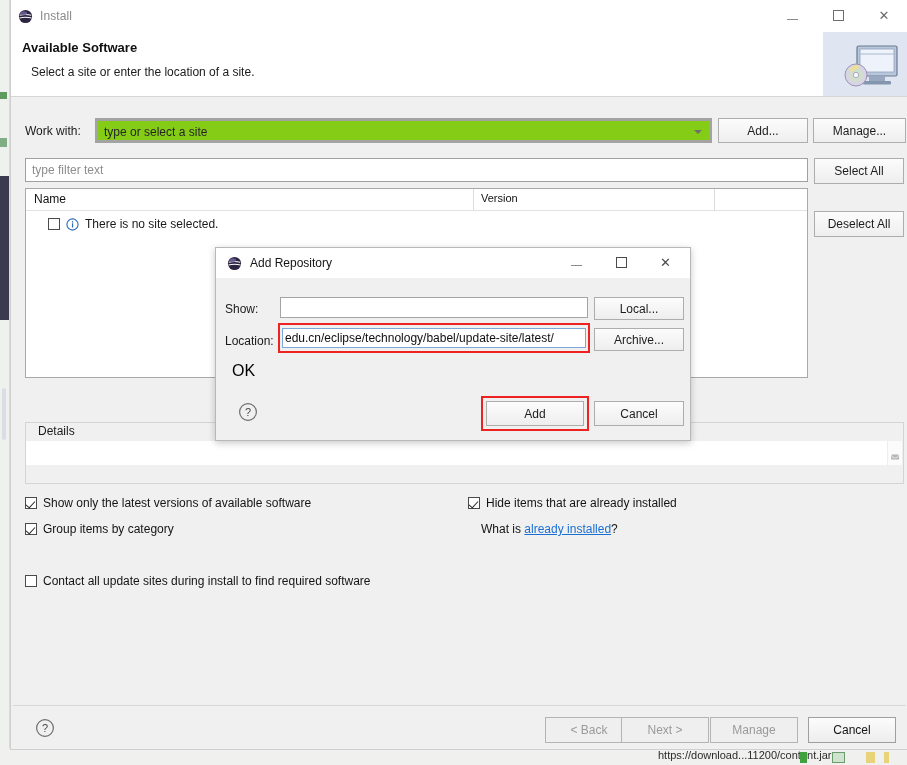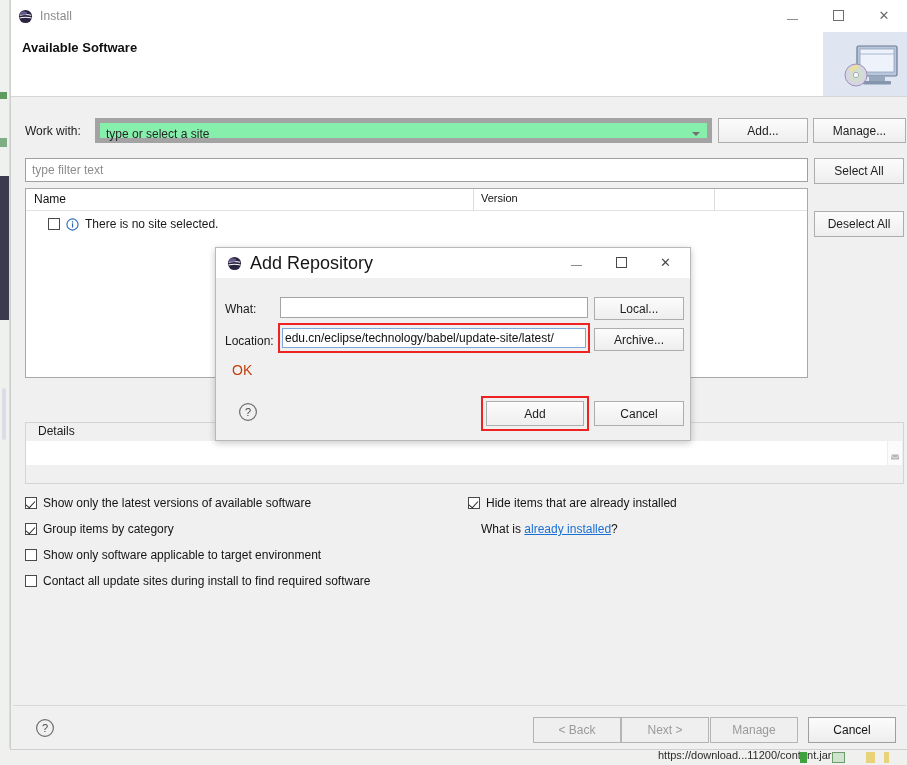--- a/index.html
+++ b/index.html
@@ -121,22 +121,22 @@
   #work-with-row {
     position: absolute; left: 2px; top: 118px; width: 893px; height: 28px;
   }
   #work-with-label {
     position: absolute; left: 12px; top: 6px;
     font-size: 12px; color: #1a1a1a;
   }
   #work-with-combo {
     position: absolute; left: 82px; top: 0px;
     width: 617px; height: 25px;
-    background: #86efac;
-    border: 5px solid #a3a3a3;
+    background: #84cc16;
+    border: 3px solid #a3a3a3;
   }
   #work-with-combo-text {
     position: absolute; left: 6px; top: 4px;
     font-size: 12px; color: #262626;
   }
   #work-with-caret {
     position: absolute; right: 7px; top: 9px;
     width: 0; height: 0;
     border-left: 4px solid transparent;
     border-right: 4px solid transparent;
@@ -279,42 +279,42 @@
     display: flex; align-items: center; justify-content: center;
     border: 1px solid #b4b4b4;
     background: #efefef;
     color: #9a9a9a;
   }
   .wiz-btn.enabled {
     background: linear-gradient(#fcfcfc,#ededed);
     border: 1px solid #9f9f9f;
     color: #141414;
   }
-  #btn-back   { left: 520px; }
+  #btn-back   { left: 532px; }
   #btn-next   { left: 608px; }
   #btn-finish { left: 697px; }
   #btn-cancel { left: 795px; }
 
   
   #add-repo-dialog {
     position: absolute;
     left: 215px; top: 247px;
     width: 476px; height: 194px;
     background: #f0f0f0;
     border: 1px solid #b8b8b8;
     box-shadow: 0 2px 7px rgba(0,0,0,.22);
   }
   #repo-title-bar {
     position: relative;
     height: 30px;
     background: #ffffff;
     display: flex; align-items: center;
   }
   #eclipse-icon-repo { margin-left: 11px; margin-right: 8px; width: 15px; height: 15px; flex: none; }
-  #repo-title { font-size: 18px; color: #151515; }
+  #repo-title { font-size: 12px; color: #151515; }
   .repo-winbtn {
     position: absolute; top: 0; height: 29px; width: 45px;
     display: flex; align-items: center; justify-content: center;
     color: #4a4a4a; font-size: 13px;
   }
   #repo-min { right: 91px; }
   #repo-max { right: 46px; }
   #repo-close { right: 2px; }
   #repo-min .glyph { display:block; width:11px; height:1px; background:#8b8b8b; margin-top:6px;}
   #repo-max .glyph { display:block; width:11px; height:11px; border:1px solid #4a4a4a; }
@@ -339,21 +339,21 @@
     font-size: 12px; color: #0f0f0f; white-space: nowrap; text-align: center;
   }
   #repo-location-highlight {
     position: absolute; left: 62px; top: 75px;
     width: 312px; height: 30px;
     border: 2px solid #ef2222;
     pointer-events: none;
   }
   #repo-archive-button { position: absolute; left: 378px; top: 80px; width: 90px; height: 23px; }
 
-  #repo-status-ok { position: absolute; left: 16px; top: 114px; font-size: 14px; color: #c2410c; }
+  #repo-status-ok { position: absolute; left: 16px; top: 114px; font-size: 16px; color: #000000; }
 
   #repo-help-icon { position: absolute; left: 22px; top: 154px; width: 20px; height: 20px; }
   #repo-add-button {
     position: absolute; left: 270px; top: 153px; width: 98px; height: 25px;
   }
   #repo-add-highlight {
     position: absolute; left: 265px; top: 148px;
     width: 108px; height: 35px;
     border: 2px solid #ef2222;
     pointer-events: none;
@@ -395,20 +395,21 @@
         <span class="glyph"></span>
       </div>
     <div class="winbtn" id="win-max">
         <span class="glyph"></span>
       </div>
     <div class="winbtn" id="win-close">✕</div>
   </div>
 
   <div id="header-band">
     <div id="header-title">Available Software</div>
+    <div id="header-subtitle">Select a site or enter the location of a site.</div>
     <div id="header-artwork"></div>
     <svg id="monitor-icon" viewBox="0 0 62 50">
       <rect x="18" y="4" width="40" height="30" rx="1.5" fill="#b9c7dd" stroke="#6b7b92" stroke-width="1.2"></rect>
       <rect x="21" y="7" width="34" height="23" fill="#eef3fb" stroke="#8fa0b8" stroke-width="0.8"></rect>
       <line x1="21" y1="12" x2="55" y2="12" stroke="#a8b8cd" stroke-width="1"></line>
       <rect x="30" y="34" width="16" height="5" fill="#97a8bf"></rect>
       <rect x="24" y="39" width="28" height="3.5" rx="1" fill="#8496ad"></rect>
       <circle cx="17" cy="33" r="11" fill="#d8d4e6" stroke="#9a93b5" stroke-width="1"></circle>
       <circle cx="17" cy="33" r="7.5" fill="#cfe0c9" opacity=".8"></circle>
       <circle cx="17" cy="33" r="2.6" fill="#ffffff" stroke="#9a93b5" stroke-width="0.8"></circle>
@@ -456,24 +457,20 @@
   <div id="details-scrollbar">◛</div>
 
   <div class="opt-row" id="opt-latest">
     <span class="cb-box checked"></span>
     <span>Show only the latest versions of available software</span>
   </div>
   <div class="opt-row" id="opt-group">
     <span class="cb-box checked"></span>
     <span>Group items by category</span>
   </div>
-  <div class="opt-row" id="opt-target">
-    <span class="cb-box"></span>
-    <span>Show only software applicable to target environment</span>
-  </div>
   <div class="opt-row" id="opt-hide">
     <span class="cb-box checked"></span>
     <span>Hide items that are already installed</span>
   </div>
   <div class="opt-row" id="opt-contact">
     <span class="cb-box"></span>
     <span>Contact all update sites during install to find required software</span>
   </div>
 
   <div id="what-is-row">
@@ -504,21 +501,21 @@
     <span id="repo-title">Add Repository</span>
     <div class="repo-winbtn" id="repo-min">
         <span class="glyph"></span>
       </div>
     <div class="repo-winbtn" id="repo-max">
         <span class="glyph"></span>
       </div>
     <div class="repo-winbtn" id="repo-close">✕</div>
   </div>
 
-  <div id="repo-name-label">What:</div>
+  <div id="repo-name-label">Show:</div>
   <div id="repo-name-input"></div>
   <div class="push-btn" id="repo-local-button">Local...</div>
 
   <div id="repo-location-label">Location:</div>
   <div id="repo-location-field">
     <span id="repo-location-value">edu.cn/eclipse/technology/babel/update-site/latest/</span>
   </div>
   <div id="repo-location-highlight"></div>
   <div class="push-btn" id="repo-archive-button">Archive...</div>
 

